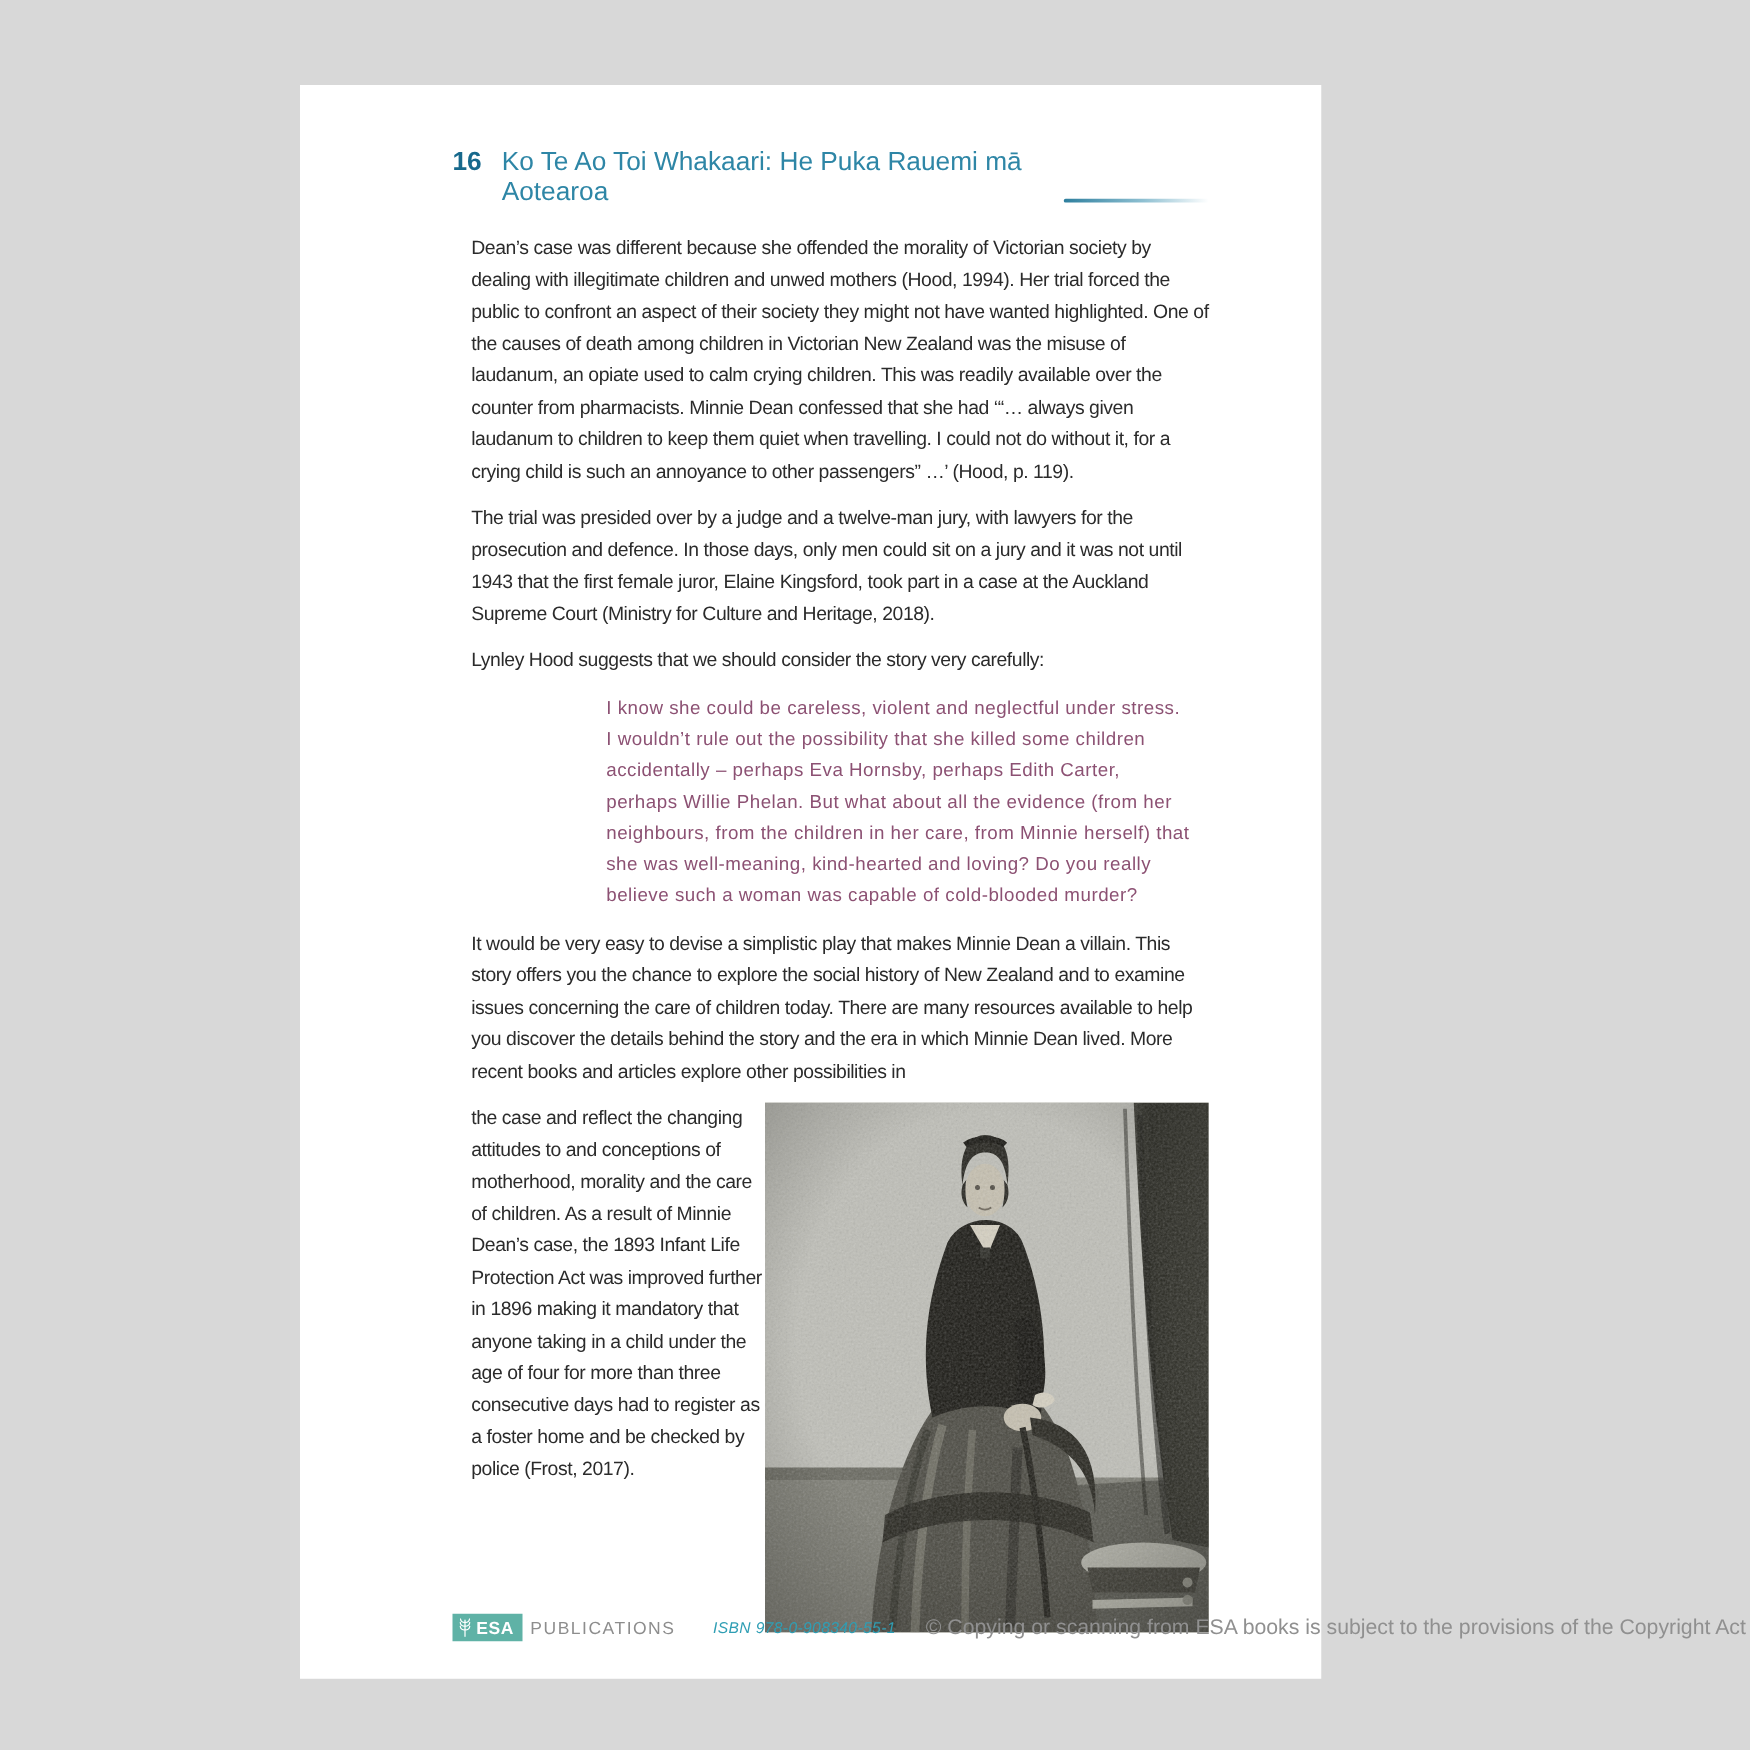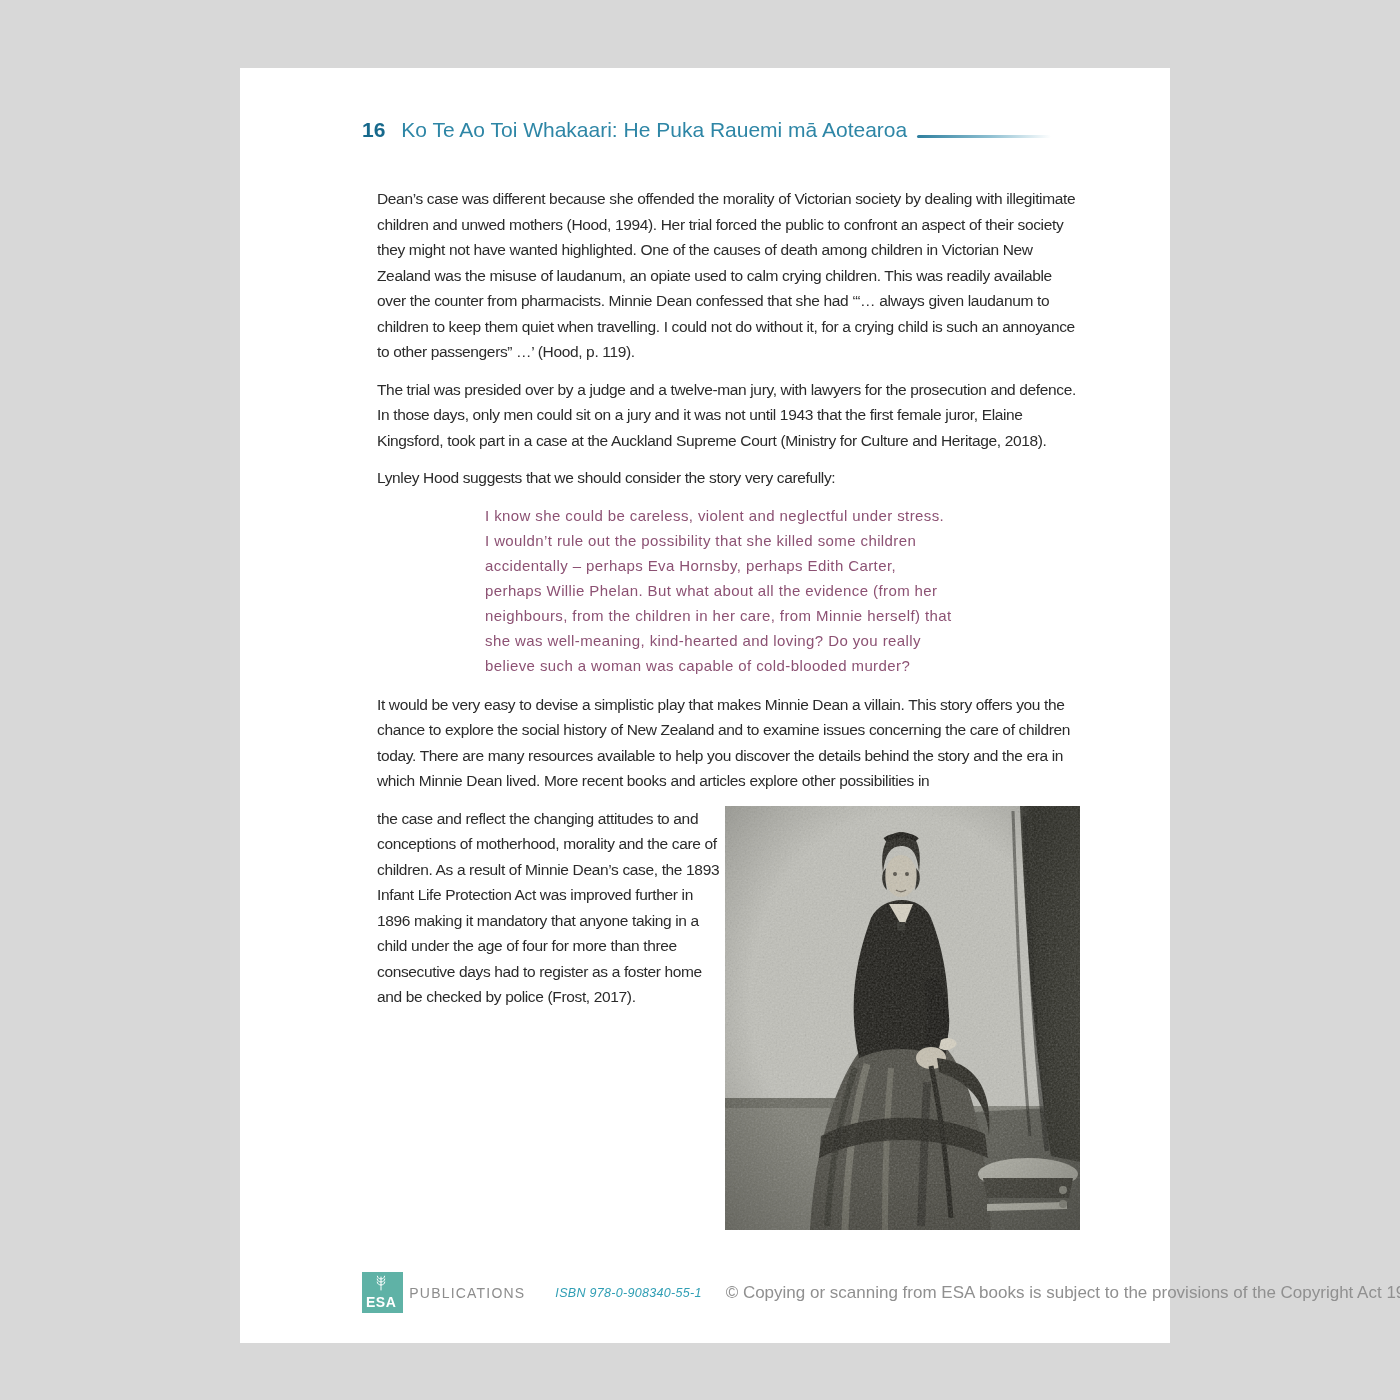--- a/index.html
+++ b/index.html
@@ -6,21 +6,21 @@
   html,body { width:1400px; height:1400px; }
   body {
     background:#d8d8d8;
     font-family:"Liberation Sans", sans-serif;
     position:relative;
     overflow:hidden;
   }
   .page {
     position:absolute;
     left:240px; top:68px;
-    width:930px; height:1275px;
+    width:817px; height:1275px;
     background:#ffffff;
   }
   .content {
     position:absolute;
     left:122px; right:90px; top:0; bottom:0;
   }
   
   .header {
     position:absolute; top:50px; left:0; right:0;
     display:flex; align-items:baseline;
@@ -75,21 +75,20 @@
     white-space:nowrap;
   }
   .logo {
     display:inline-flex; align-items:center; gap:3px;
     background:#5fb2a6;
     color:#ffffff;
     font-weight:bold;
     font-size:14px;
     letter-spacing:0.5px;
     padding:3px 7px 3px 4px;
-    flex-direction:column;
   }
   .pub {
     color:#8d8d8d;
     font-size:14px;
     letter-spacing:1.2px;
     margin-left:6px;
   }
   .isbn {
     color:#2f9eb4;
     font-style:italic;

